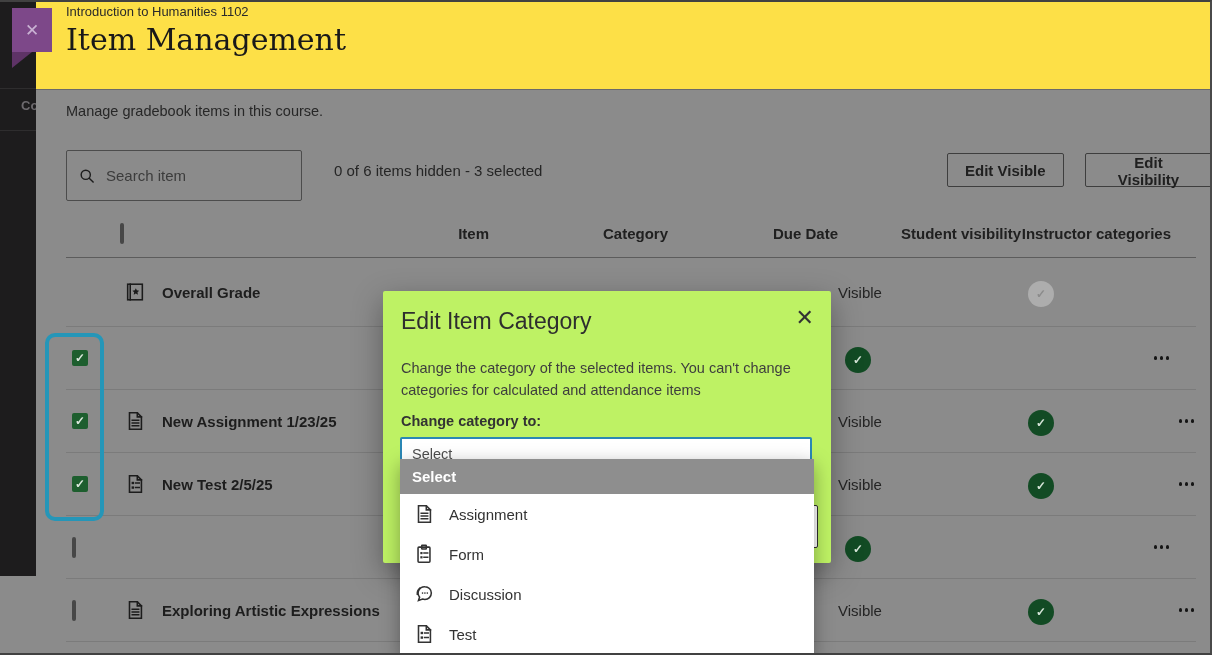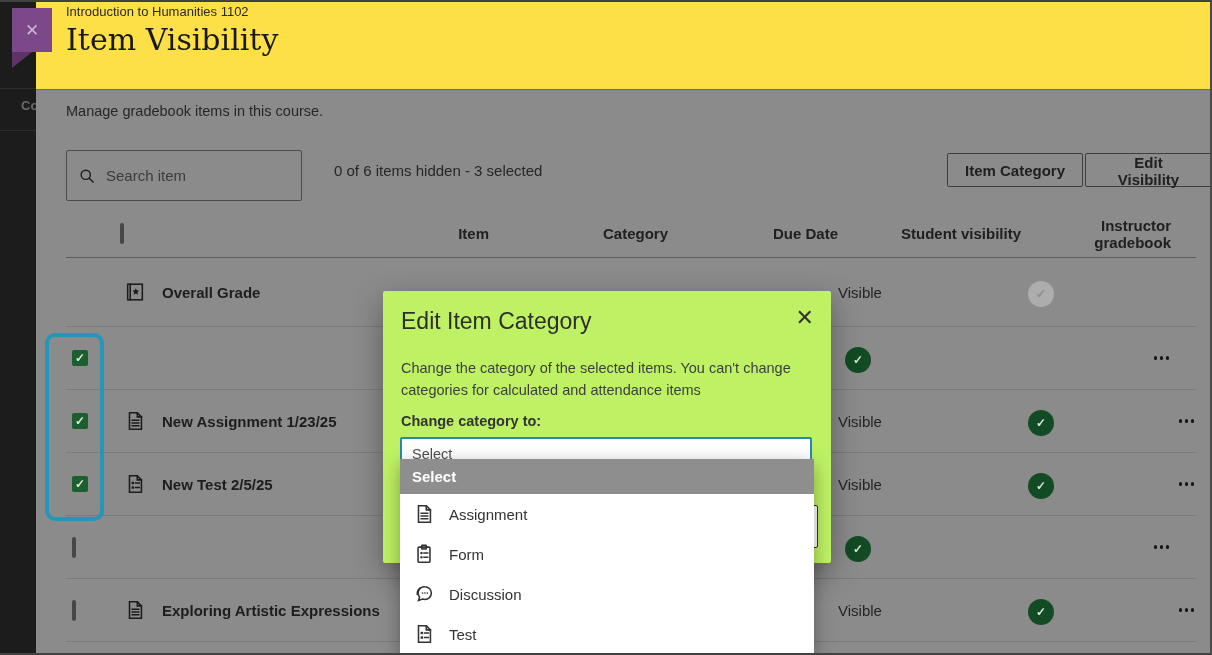--- a/index.html
+++ b/index.html
@@ -6,21 +6,21 @@
   html,body { width:1212px; height:655px; overflow:hidden; }
   body {
     position:relative;
     background:#8b8b8b;
     font-family:"Liberation Sans", sans-serif;
     color:#222;
   }
   .frame { position:absolute; inset:0; border-top:2px solid #414141; border-bottom:2px solid #414141; border-right:2px solid #4a4a4a; pointer-events:none; z-index:100; }
 
   
-  .sidebar { position:absolute; left:0; top:0; width:36px; height:655px; background:#1d1c1d; z-index:2; overflow:hidden; }
+  .sidebar { position:absolute; left:0; top:0; width:36px; height:576px; background:#1d1c1d; z-index:2; overflow:hidden; }
   .sidebar .sep { position:absolute; left:0; width:100%; height:1px; background:#2e2d2e; }
   .sidebar-fragment { position:absolute; left:21px; top:98px; font-size:13px; font-weight:700; color:#6d6a6e; }
   .badge { position:absolute; left:12px; top:8px; width:40px; height:44px; background:#7d4889; z-index:3;
            display:flex; align-items:center; justify-content:center; cursor:pointer; }
   .badge-x { color:#c9b2d3; font-size:17px; line-height:1; }
   .badge-tail { position:absolute; left:12px; top:52px; width:0; height:0;
                 border-top:16px solid #5e3366; border-right:20px solid transparent; z-index:3; }
 
   
   .main-header { position:absolute; left:36px; top:0; right:0; height:90px; background:#fde047; border-bottom:1px solid #6a6a6a; }
@@ -102,46 +102,46 @@
   <div class="sep" style="top:130px"></div>
   <div class="sidebar-fragment">Co</div>
 </div>
 <div class="badge">
   <span class="badge-x">✕</span>
 </div>
 <div class="badge-tail"></div>
 
 <div class="main-header">
   <div class="course">Introduction to Humanities 1102</div>
-  <div class="page-title">Item Visibility</div>
+  <div class="page-title">Item Management</div>
 </div>
 
 <div class="description">Manage gradebook items in this course.</div>
 
 <div class="search-box">
   <span class="icon">
       <svg width="20" height="20" viewBox="0 0 24 24" fill="none" stroke="currentColor" stroke-width="1.7" stroke-linecap="square">
         <circle cx="10.5" cy="10.5" r="5.5"></circle>
         <path d="M14.7 14.7 19.3 19.3"></path>
       </svg>
     </span>
   <input type="text" placeholder="Search item" style="">
 </div>
 <div class="status">0 of 6 items hidden - 3 selected</div>
-<button class="btn btn-category">Item Category</button>
+<button class="btn btn-category">Edit Visible</button>
 <button class="btn btn-visibility">Edit Visibility</button>
 
 <div class="table">
   <div class="thead">
     <div><span class="cb unchecked"></span></div>
     <div>Item</div>
     <div>Category</div>
     <div>Due Date</div>
     <div>Student visibility</div>
-    <div>Instructor gradebook</div>
+    <div>Instructor categories</div>
     <div></div>
   </div>
   <div id="tbody">
       <div class="row first">
         <div><span class="cb disabled"></span></div>
         <div class="cell-item">
           <span class="icon">
             <svg width="22" height="22" viewBox="0 0 24 24" fill="none" stroke="currentColor" stroke-width="1.7" stroke-linecap="square">
               <rect x="4" y="3.5" width="16" height="17"></rect>
               <path d="M6.8 3.5 V20.5"></path>

